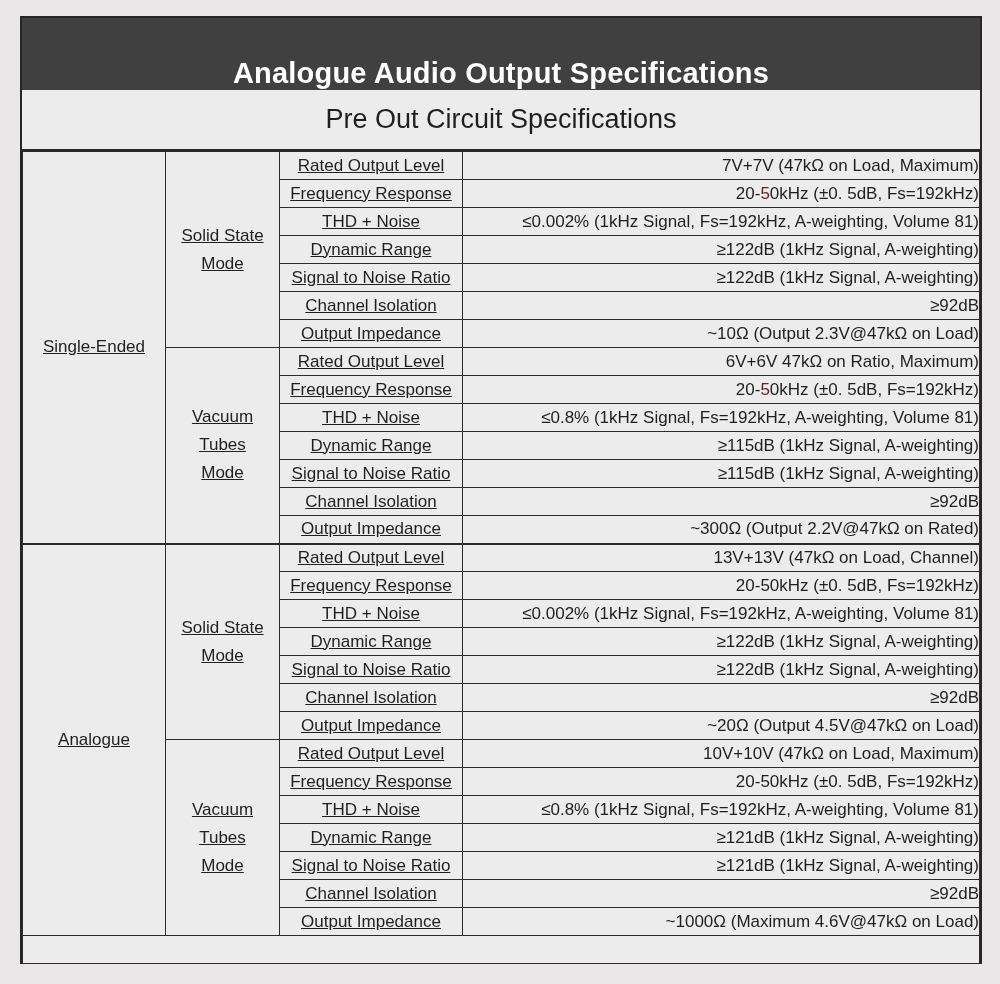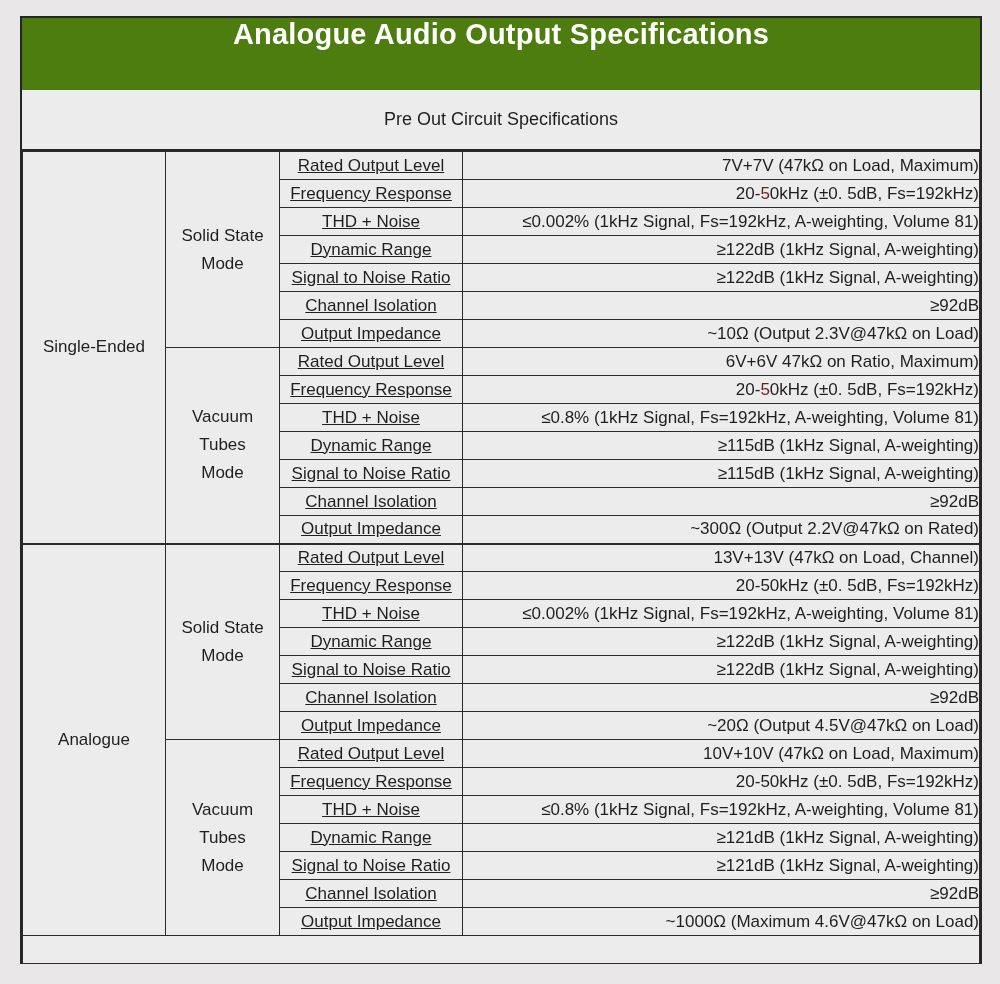--- a/index.html
+++ b/index.html
@@ -14,52 +14,53 @@
   .spec-card {
     position: absolute;
     left: 20px; top: 16px;
     width: 962px;
     border: 2px solid #262626;
     border-bottom: none;
     background: #edecec;
   }
   .title-bar {
     height: 72px;
-    background: #4d7c0f;
-    display: flex; align-items: flex-start; justify-content: center;
+    background: #404040;
+    display: flex; align-items: flex-end; justify-content: center;
   }
   .title-text {
     color: #ffffff;
     font-size: 29px;
     font-weight: bold;
     letter-spacing: 0.2px;
   }
   .subtitle-row {
     height: 61px;
     display: flex; align-items: center; justify-content: center;
     border-bottom: 2px solid #262626;
   }
-  .subtitle-text { font-size: 18px; }
+  .subtitle-text { font-size: 27px; }
   table.spec-table {
     width: 100%;
     border-collapse: collapse;
     table-layout: fixed;
     font-size: 17px;
     color: #1f1f1f;
   }
   table.spec-table td {
     border: 1px solid #2b2b2b;
     height: 28px;
     padding: 0;
     background: #edecec;
     vertical-align: middle;
   }
   td.group-cell, td.mode-cell {
     text-align: center;
     line-height: 28px;
+    text-decoration: underline;
   }
   td.label-cell {
     text-align: center;
     white-space: nowrap;
     overflow: hidden;
     text-decoration: underline;
   }
   td.value-cell {
     text-align: right;
     padding-left: 10px;

